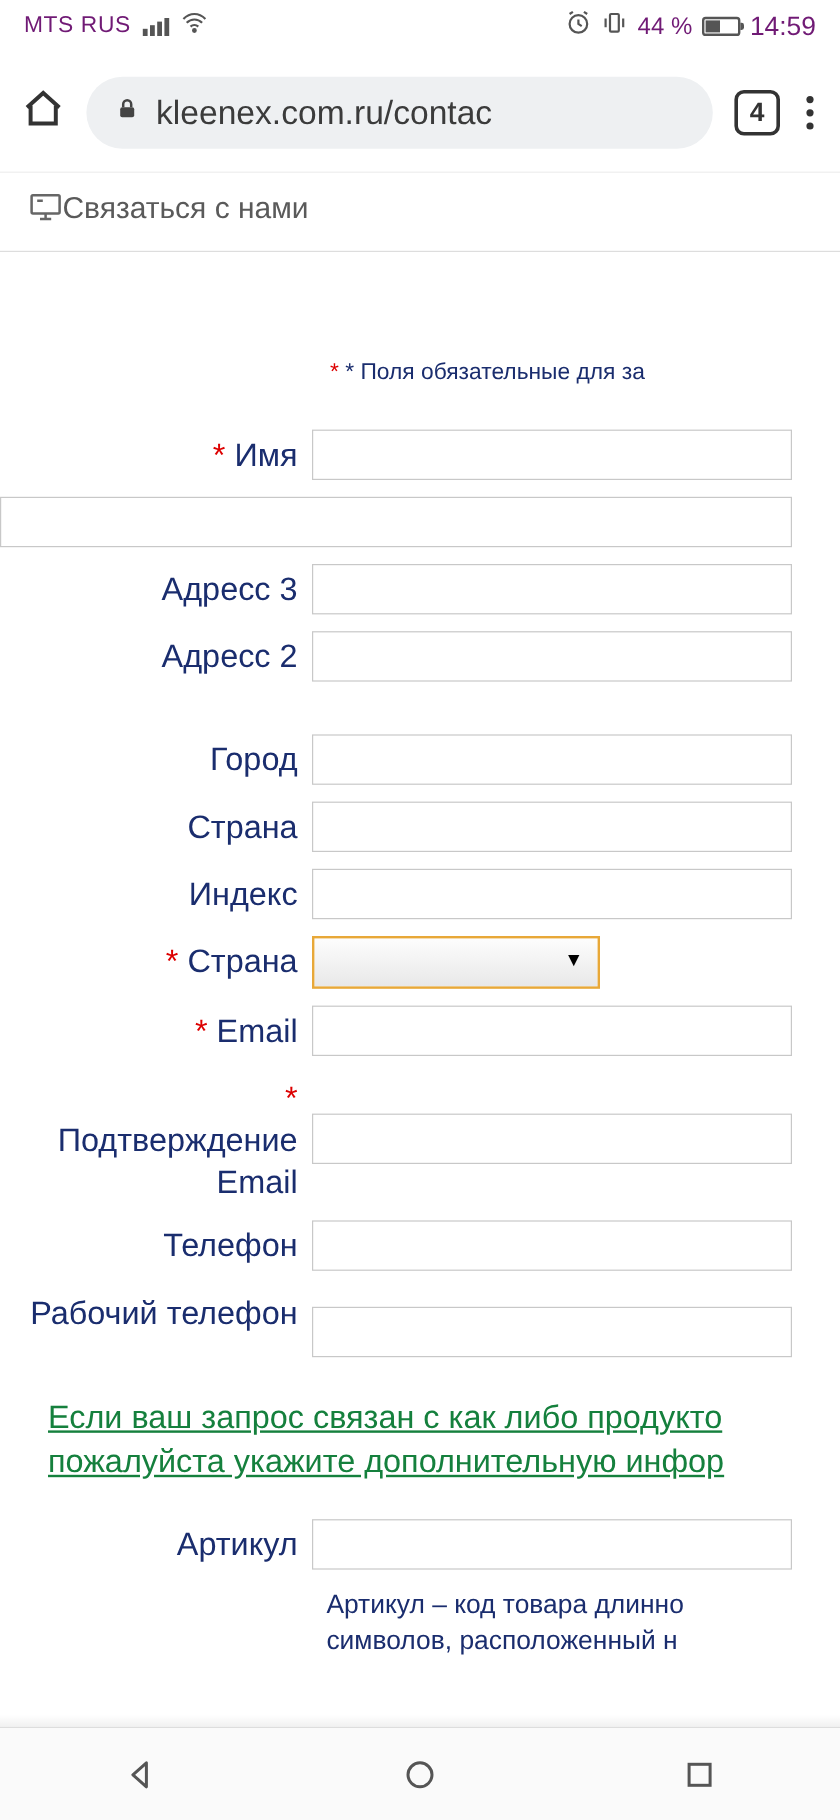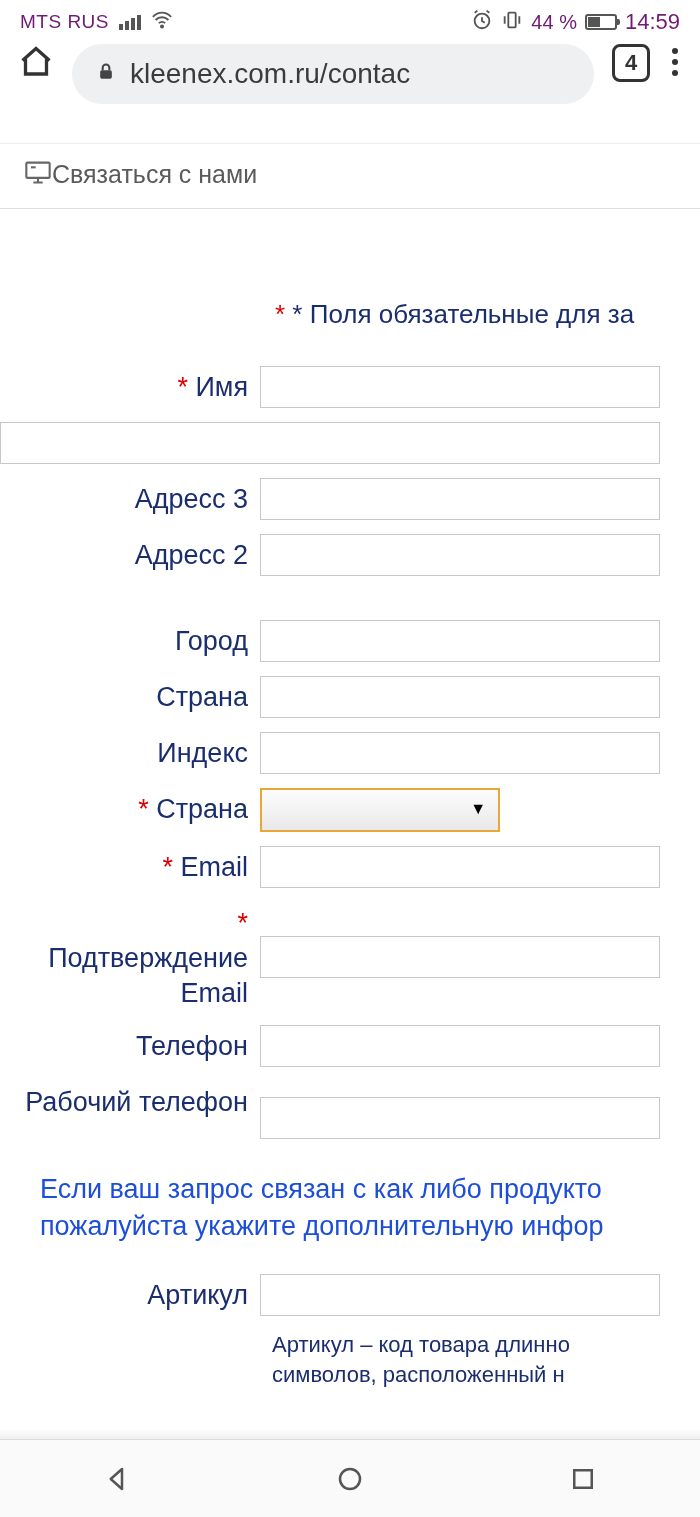--- a/index.html
+++ b/index.html
@@ -34,21 +34,21 @@
     .battery-pct { font-size: 20px; }
     .clock { font-size: 22px; font-weight: 500; }
     .battery-icon { display: inline-block; width: 32px; height: 16px; border: 2px solid #555; border-radius: 3px; position: relative; }
     .battery-icon::after { content: ''; position: absolute; right: -5px; top: 3px; width: 3px; height: 6px; background: #555; border-radius: 0 2px 2px 0; }
     .battery-fill { position: absolute; left: 1px; top: 1px; bottom: 1px; width: 44%; background: #555; }
 
     
     .browser-chrome {
       height: 100px;
       display: flex;
-      align-items: flex-start;
+      align-items: center;
       padding: 0 18px;
       gap: 18px;
       border-bottom: 1px solid #eee;
     }
     .home-btn svg { width: 36px; height: 36px; }
     .url-bar {
       flex: 1;
       background: #eef0f2;
       border-radius: 40px;
       height: 60px;
@@ -78,21 +78,21 @@
     }
     .desktop-icon svg { width: 28px; height: 28px; }
     .page-header-title { font-size: 25px; color: #5a5a5a; }
 
     
     .form-area {
       padding: 90px 0 0 0;
       color: #1a2d6e;
     }
     .required-note {
-      font-size: 26px;
+      font-size: 19px;
       color: #1a2d6e;
       padding-left: 275px;
       white-space: nowrap;
       margin-bottom: 36px;
     }
     .required-note .ast { color: #d00; }
     .required-note .ast2 { color: #1a2d6e; }
     .form-row {
       display: flex;
       align-items: flex-start;
@@ -127,24 +127,25 @@
     .form-select::after {
       content: '▼';
       position: absolute;
       right: 12px;
       top: 10px;
       font-size: 16px;
       color: #000;
     }
     .form-note {
       font-size: 27px;
-      color: #1d4ed8;
+      color: #15803d;
       padding: 18px 0 0 40px;
       line-height: 1.35;
       white-space: nowrap;
+      text-decoration: underline;
     }
     .hint-row { display: flex; padding: 0 40px 0 0; }
     .hint-spacer { width: 272px; flex-shrink: 0; }
     .hint-text { font-size: 22px; color: #1a2d6e; line-height: 1.35; white-space: nowrap; }
     .gap-med { height: 30px; }
 
     
     .nav-bar {
       position: absolute;
       bottom: 0; left: 0; right: 0;

